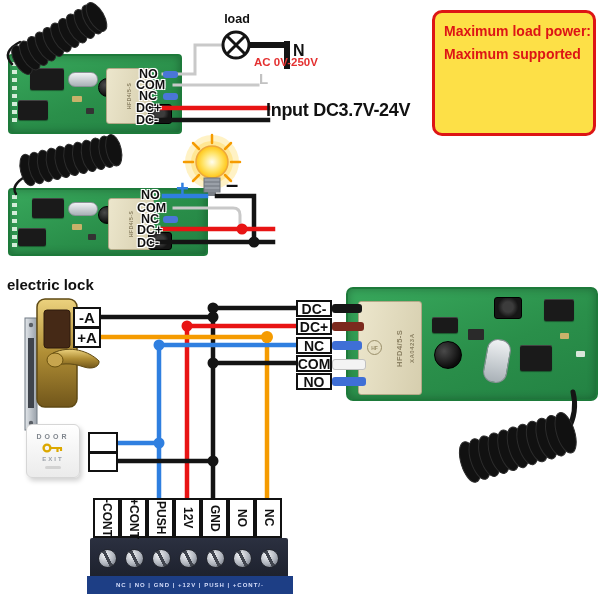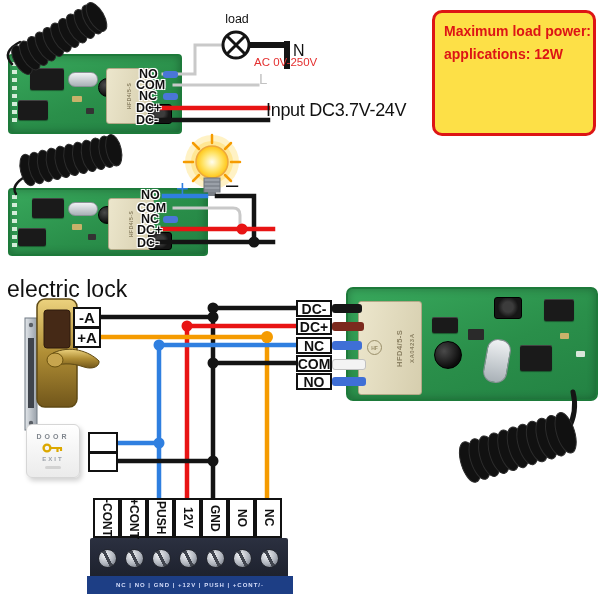--- a/index.html
+++ b/index.html
@@ -18,21 +18,21 @@
   .cap{border-radius:1px}
   .pads{background:repeating-linear-gradient(#d4ecd9 0 4px,rgba(0,0,0,0) 4px 8px)}
   .rv{writing-mode:vertical-rl;transform:rotate(180deg);font-weight:bold;color:#8b8163;letter-spacing:.5px;
       display:flex;align-items:center;justify-content:center}
   
   .pinlbl{position:absolute;font-weight:bold;font-size:12.5px;line-height:12px;white-space:nowrap;
     text-shadow:-1px -1px 0 #fff,1px -1px 0 #fff,-1px 1px 0 #fff,1px 1px 0 #fff,0 0 2px #fff}
   .stub{position:absolute;border-radius:3px}
   .boxlbl{position:absolute;background:#fff;border:2px solid #111;font-weight:bold;
     display:flex;align-items:center;justify-content:center;box-sizing:border-box}
-  .bigtxt{position:absolute;font-weight:normal;white-space:nowrap}
+  .bigtxt{position:absolute;font-weight:bold;white-space:nowrap}
   .redtxt{color:#e02020}
   
   .infobox{position:absolute;left:432px;top:10px;width:164px;height:126px;border:3px solid #dd1515;
     border-radius:10px;box-sizing:border-box;padding:7px 6px 4px 9px;background:#fde047}
   .infobox div{font-weight:bold;font-size:14px;line-height:23px;color:#dd1515;white-space:nowrap}
   
   .termlbl{position:absolute;top:498px;width:27px;height:40px;background:#fff;border:2px solid #111;
     box-sizing:border-box;display:flex;align-items:center;justify-content:center;
     font-weight:bold;font-size:12px;writing-mode:vertical-rl;white-space:nowrap}
   .screw{position:absolute;width:17px;height:17px;border-radius:50%;border:1px solid #23262e;
@@ -257,34 +257,34 @@
   <div class="pinlbl z3" style="left:139px;top:68px">NO</div>
   <div class="pinlbl z3" style="left:136px;top:79px">COM</div>
   <div class="pinlbl z3" style="left:139px;top:90px">NC</div>
   <div class="pinlbl z3" style="left:136px;top:102px">DC+</div>
   <div class="pinlbl z3" style="left:136px;top:114px">DC-</div>
   <div class="stub z3" style="left:163px;top:71px;width:15px;height:7px;background:#4a76d8"></div>
   <div class="stub z3" style="left:163px;top:93px;width:15px;height:7px;background:#4a76d8"></div>
 
   <div class="infobox z3">
     <div>Maximum load power:</div>
-    <div>applications: 12W</div>
+    <div>Maximum supported</div>
   </div>
 
   <div class="bigtxt z3" style="left:176px;top:176px;font-size:22px;color:#2f7fe0">+</div>
   <div class="bigtxt z3" style="left:226px;top:172px;font-size:22px">–</div>
 
   <div class="pinlbl z3" style="left:141px;top:189px">NO</div>
   <div class="pinlbl z3" style="left:137px;top:202px">COM</div>
   <div class="pinlbl z3" style="left:141px;top:213px">NC</div>
   <div class="pinlbl z3" style="left:137px;top:224px">DC+</div>
   <div class="pinlbl z3" style="left:137px;top:237px">DC-</div>
   <div class="stub z3" style="left:163px;top:216px;width:15px;height:7px;background:#4a76d8"></div>
 
-  <div class="bigtxt z3" style="left:7px;top:276px;font-size:23px">electric lock</div>
+  <div class="bigtxt z3" style="left:7px;top:276px;font-size:15px">electric lock</div>
 
   <div class="boxlbl z3" style="left:73px;top:307px;width:28px;height:21px;font-size:15px">-A</div>
   <div class="boxlbl z3" style="left:73px;top:327px;width:28px;height:21px;font-size:15px">+A</div>
 
   <div class="boxlbl z3" style="left:296px;top:300px;width:36px;height:17px;font-size:14px">DC-</div>
   <div class="boxlbl z3" style="left:296px;top:318px;width:36px;height:17px;font-size:14px">DC+</div>
   <div class="boxlbl z3" style="left:296px;top:337px;width:36px;height:17px;font-size:14px">NC</div>
   <div class="boxlbl z3" style="left:296px;top:355px;width:36px;height:17px;font-size:14px">COM</div>
   <div class="boxlbl z3" style="left:296px;top:373px;width:36px;height:17px;font-size:14px">NO</div>
 

